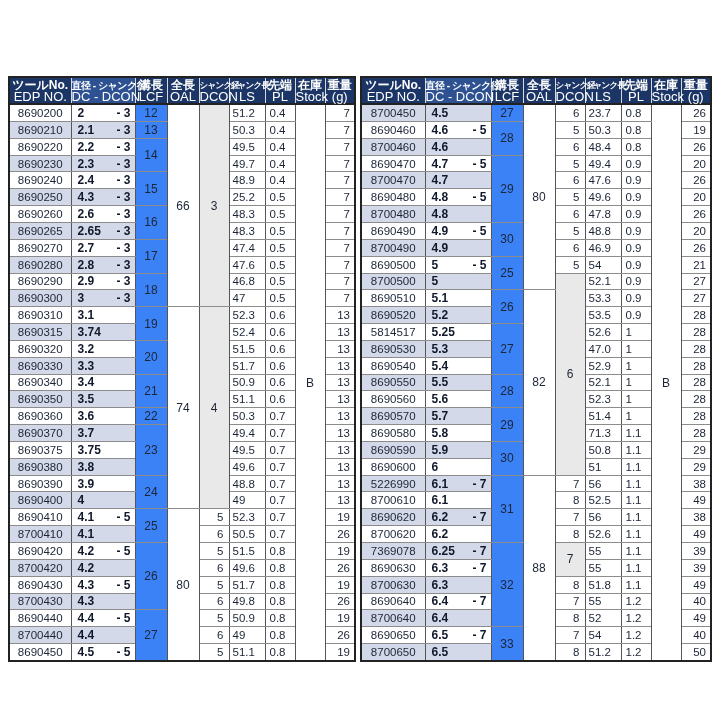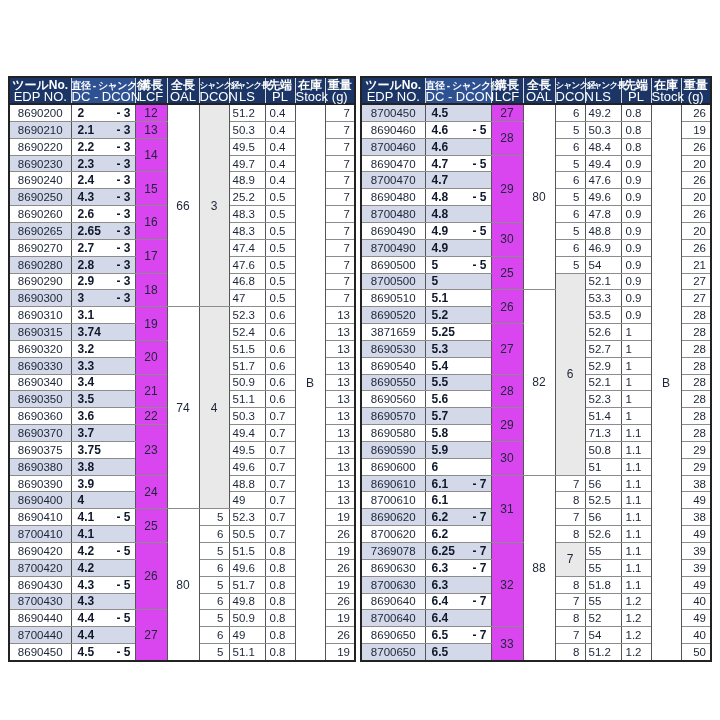--- a/index.html
+++ b/index.html
@@ -15,21 +15,21 @@
   .h-jp.sm{font-size:10px;letter-spacing:-0.5px;}
   .h-jp.xs{font-size:8.5px;letter-spacing:-0.7px;}
   .h-en{font-size:13px;font-weight:normal;line-height:10px;white-space:nowrap;}
   td{border-left:1px solid #555;border-right:1px solid #555;
      border-top:1px solid #8c8c8c;border-bottom:1px solid #8c8c8c;
      padding:0;font-size:11.5px;color:#1c2536;vertical-align:middle;
      overflow:hidden;white-space:nowrap;}
   td.edp{text-align:center;}
   td.dc{font-weight:bold;font-size:12px;color:#10192b;}
   .dcwrap{display:flex;justify-content:space-between;padding:0 4px 0 6px;}
-  td.lcf{text-align:center;background:#d946ef;font-size:12px;}
+  td.lcf{text-align:center;background:#3b82f6;font-size:12px;}
   td.oal{text-align:center;background:#ffffff;font-size:12px;}
   td.dcon{text-align:right;padding-right:5px;}
   td.dcon.merge{text-align:center;padding-right:0;background:#e9e9e9;font-size:12px;}
   td.ls{text-align:left;padding-left:3px;}
   td.pl{text-align:left;padding-left:4px;}
   td.stock{text-align:center;font-size:12px;border-top:none;border-bottom:none;}
   td.wt{text-align:right;padding-right:4px;}
   td.shade{background:#d3d9e8;}
 </style>
 </head>
@@ -560,21 +560,21 @@
         <tr>
           <td class="edp shade">8700450</td>
           <td class="dc shade">
             <div class="dcwrap">
               <span>4.5</span>
             </div>
           </td>
           <td class="lcf">27</td>
           <td class="oal" rowspan="11">80</td>
           <td class="dcon">6</td>
-          <td class="ls">49.2</td>
+          <td class="ls">23.7</td>
           <td class="pl">0.8</td>
           <td class="stock" rowspan="33">B</td>
           <td class="wt">26</td>
         </tr>
         <tr>
           <td class="edp">8690460</td>
           <td class="dc">
             <div class="dcwrap">
               <span>4.6</span>
               <span>- 5</span>
@@ -719,39 +719,39 @@
           <td class="dc shade">
             <div class="dcwrap">
               <span>5.2</span>
             </div>
           </td>
           <td class="ls">53.5</td>
           <td class="pl">0.9</td>
           <td class="wt">28</td>
         </tr>
         <tr>
-          <td class="edp">3871659</td>
+          <td class="edp">5814517</td>
           <td class="dc">
             <div class="dcwrap">
               <span>5.25</span>
             </div>
           </td>
           <td class="lcf" rowspan="3">27</td>
           <td class="ls">52.6</td>
           <td class="pl">1</td>
           <td class="wt">28</td>
         </tr>
         <tr>
           <td class="edp shade">8690530</td>
           <td class="dc shade">
             <div class="dcwrap">
               <span>5.3</span>
             </div>
           </td>
-          <td class="ls">52.7</td>
+          <td class="ls">47.0</td>
           <td class="pl">1</td>
           <td class="wt">28</td>
         </tr>
         <tr>
           <td class="edp">8690540</td>
           <td class="dc">
             <div class="dcwrap">
               <span>5.4</span>
             </div>
           </td>
@@ -822,21 +822,21 @@
           <td class="dc">
             <div class="dcwrap">
               <span>6</span>
             </div>
           </td>
           <td class="ls">51</td>
           <td class="pl">1.1</td>
           <td class="wt">29</td>
         </tr>
         <tr>
-          <td class="edp shade">8690610</td>
+          <td class="edp shade">5226990</td>
           <td class="dc shade">
             <div class="dcwrap">
               <span>6.1</span>
               <span>- 7</span>
             </div>
           </td>
           <td class="lcf" rowspan="4">31</td>
           <td class="oal" rowspan="11">88</td>
           <td class="dcon">7</td>
           <td class="ls">56</td>

